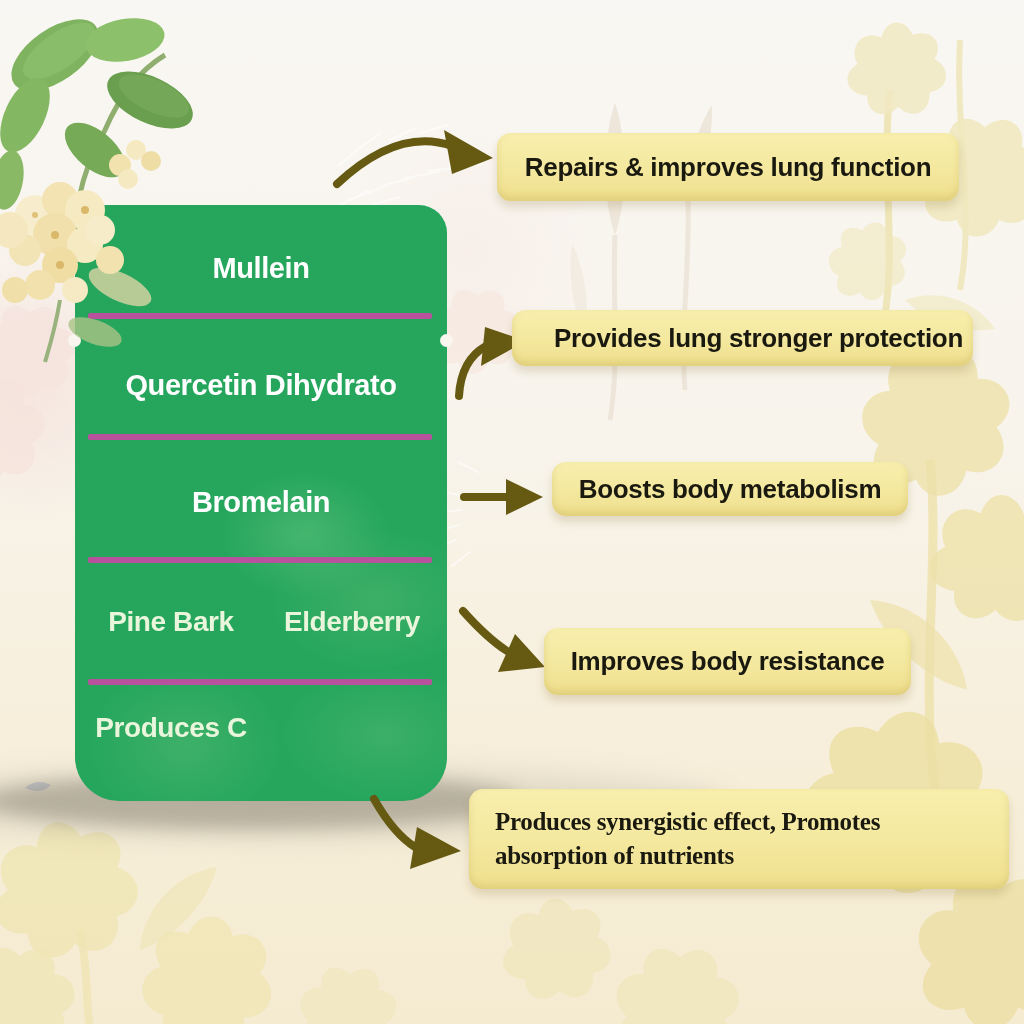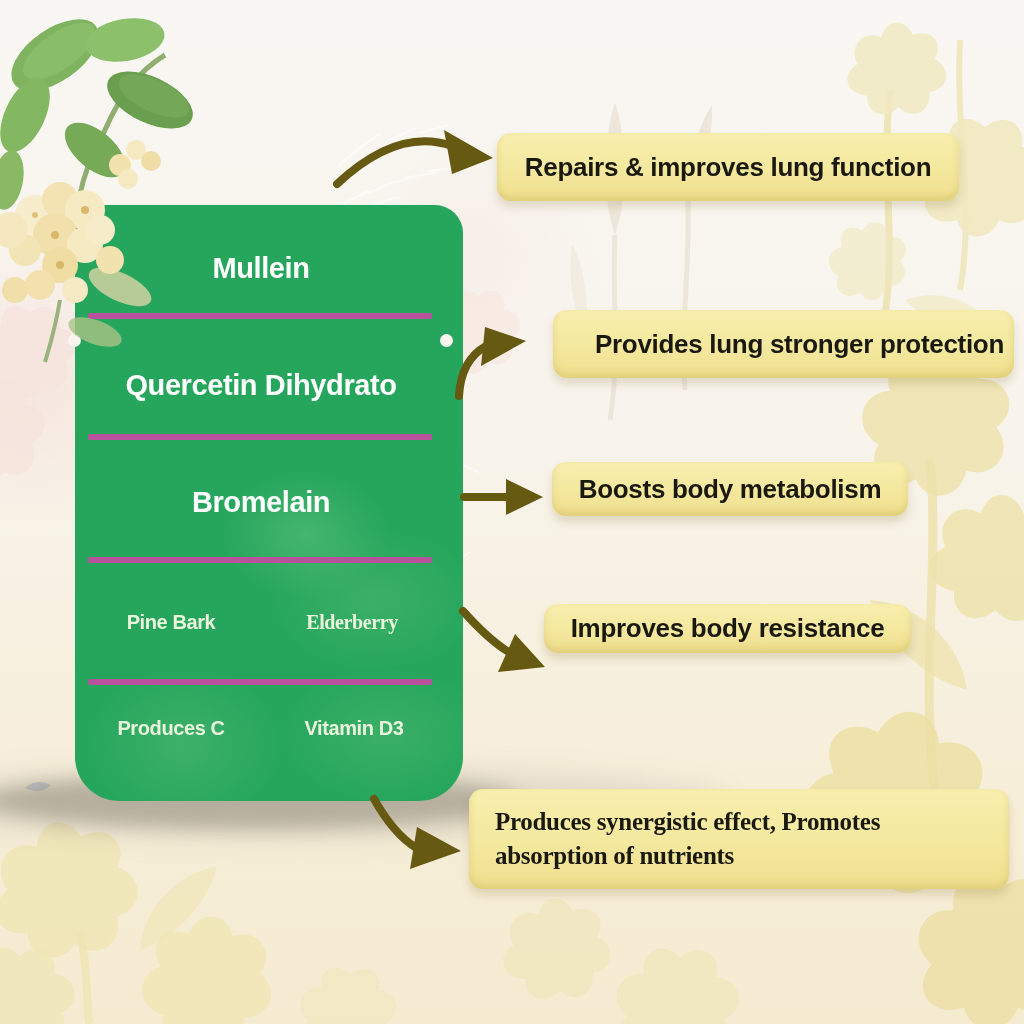--- a/index.html
+++ b/index.html
@@ -19,45 +19,44 @@
   
   #panel{
     position:absolute;left:75px;top:205px;width:372px;height:596px;z-index:2;
     background-color:#26a65d;
     background-image:
       radial-gradient(ellipse 120px 90px at 230px 330px, rgba(101,196,128,.50), rgba(101,196,128,0) 70%),
       radial-gradient(ellipse 150px 100px at 300px 395px, rgba(88,186,115,.45), rgba(88,186,115,0) 70%),
       radial-gradient(ellipse 140px 110px at 110px 540px, rgba(93,190,120,.42), rgba(93,190,120,0) 70%),
       radial-gradient(ellipse 150px 95px at 310px 530px, rgba(93,190,120,.38), rgba(93,190,120,0) 70%);
     border-radius:28px 28px 44px 44px;
-    padding-left:16px;
   }
   .divider{position:absolute;left:13px;width:344px;height:6px;background:#b8529c;border-radius:2px;}
   #div1{top:108px;} #div2{top:229px;} #div3{top:352px;} #div4{top:474px;}
   .ing{
     position:absolute;transform:translate(-50%,-50%);
     color:#ffffff;font-weight:bold;font-size:29px;letter-spacing:-.4px;white-space:nowrap;
   }
-  .ing.cream{color:#e9f6dc;font-size:20px;}
+  .ing.cream{color:#e9f6dc;font-size:28px;}
   .notch{position:absolute;width:13px;height:13px;border-radius:50%;background:#f9f6ef;z-index:3;}
   #notchL{left:68px;top:334px;} #notchR{left:440px;top:334px;}
 
   
   .benefit{
     position:absolute;z-index:4;box-sizing:border-box;
     background:linear-gradient(180deg,#f8efae 0%,#f4e89e 55%,#efdf8d 100%);
     border-radius:14px;
     display:flex;align-items:center;justify-content:center;
     color:#1a1910;font-weight:bold;font-size:26px;letter-spacing:-.3px;white-space:nowrap;
     box-shadow:0 6px 9px rgba(140,120,60,.22), inset 0 -4px 7px rgba(203,183,100,.45);
   }
   #b1{left:497px;top:133px;width:462px;height:68px;}
-  #b2{left:553px;top:310px;width:461px;height:68px;padding-left:32px;}
+  #b2{left:512px;top:310px;width:461px;height:56px;padding-left:32px;}
   #b3{left:552px;top:462px;width:356px;height:54px;}
-  #b4{left:544px;top:604px;width:367px;height:49px;}
+  #b4{left:544px;top:628px;width:367px;height:67px;}
   #b5{left:469px;top:789px;width:540px;height:100px;justify-content:flex-start;
       padding:0 26px;white-space:normal;font-size:25px;line-height:1.38;text-align:left;font-family:Liberation Serif, serif;}
 </style>
 </head>
 <body>
 
 <svg id="bg" class="layer" viewBox="0 0 1024 1024">
   <defs>
     <filter id="blur9" x="-50%" y="-50%" width="200%" height="200%">
         <feGaussianBlur stdDeviation="9"></feGaussianBlur>
@@ -146,23 +145,22 @@
 <div id="panel">
   <div id="div1" class="divider"></div>
   <div id="div2" class="divider"></div>
   <div id="div3" class="divider"></div>
   <div id="div4" class="divider"></div>
 
   <div class="ing" style="left:186px;top:63px;">Mullein</div>
   <div class="ing" style="left:186px;top:297px;">Bromelain</div>
   <div class="ing" style="left:186px;top:180px;">Quercetin Dihydrato</div>
   <div class="ing cream" style="left:96px;top:417px;">Pine Bark</div>
-  <div class="ing cream" style="left:277px;top:417px;font-family:Liberation Serif, serif;">Elderberry</div>
+  <div class="ing cream" style="left:277px;top:417px;">Elderberry</div>
   <div class="ing cream" style="left:96px;top:523px;">Produces C</div>
-  <div class="ing cream" style="left:279px;top:523px;">Vitamin D3</div>
 </div>
 <div id="notchL" class="notch"></div>
 <div id="notchR" class="notch"></div>
 
 <svg id="arrows" class="layer" viewBox="0 0 1024 1024">
   <g fill="#665a13" stroke="#665a13" stroke-width="8" stroke-linecap="round">
     <g>
       <path d="M337 184 Q398 127 452 146" fill="none"></path>
       <polygon points="493,158 444,130 452,174" stroke="none"></polygon>
     </g>

